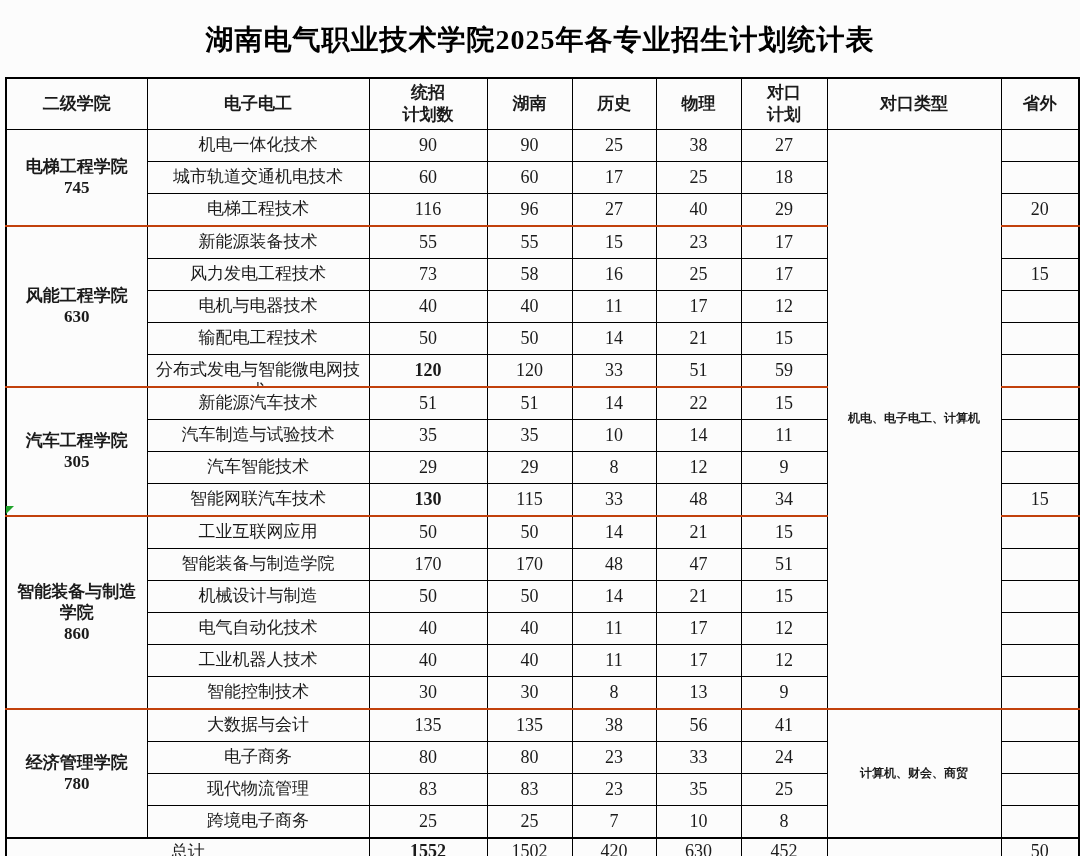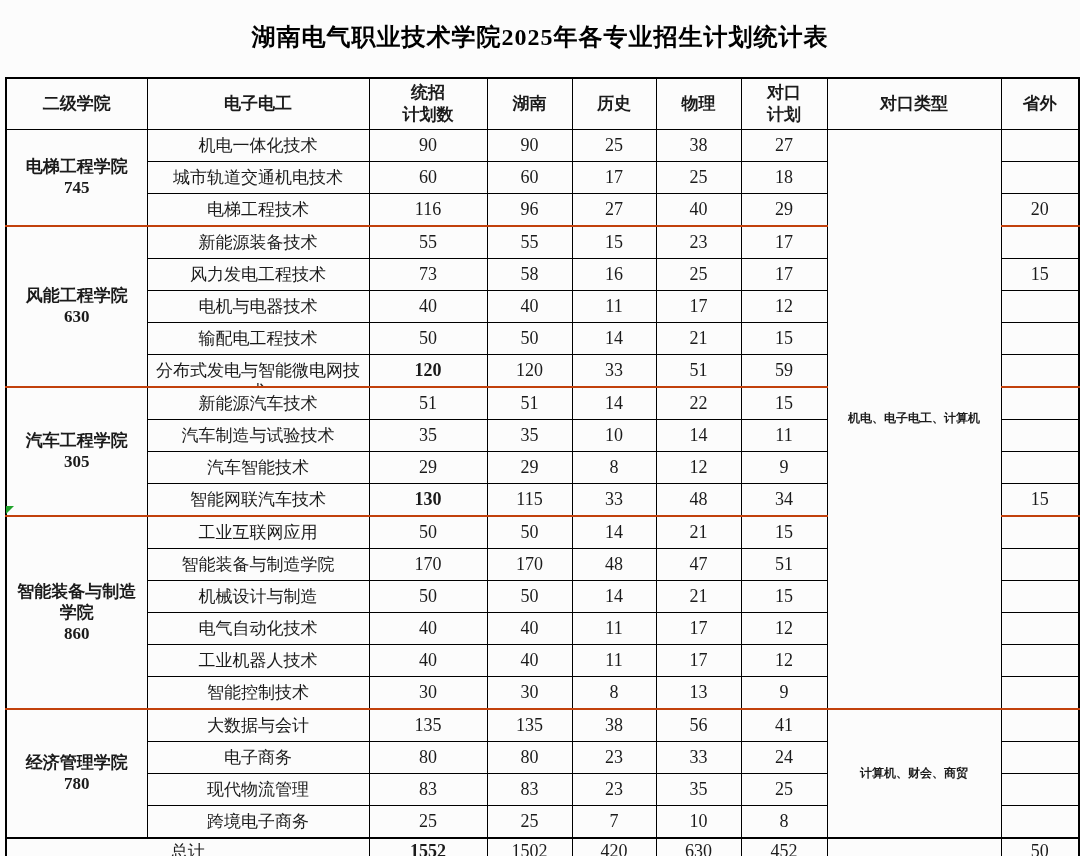--- a/index.html
+++ b/index.html
@@ -4,40 +4,40 @@
 <style>
   *{box-sizing:border-box;}
   html,body{margin:0;padding:0;background:#e9e9e9;}
   .page{
     width:1080px;height:856px;position:relative;overflow:hidden;
     background:#fcfcfc;color:#161616;
     font-family:"Liberation Serif","DejaVu Serif",serif;
   }
   .title{
     position:absolute;top:21px;left:0;width:100%;
-    text-align:center;font-weight:700;font-size:24px;letter-spacing:1px;color:#000;
+    text-align:center;font-weight:700;font-size:28px;letter-spacing:1px;color:#000;
   }
   table{
     position:absolute;top:77px;left:5px;width:1073px;
     border-collapse:collapse;table-layout:fixed;
     border:2px solid #000;
   }
   th,td{
     border:1px solid #000;text-align:center;vertical-align:middle;
     padding:0;font-size:17px;color:#1b1b1b;
   }
   thead tr{height:51px;}
   th{font-weight:700;white-space:pre-line;line-height:22px;}
   tbody tr{height:31.8px;}
   tbody tr.gs > td{border-top:2px solid #c2410c;}
   td.college{font-weight:700;line-height:21px;padding:12px 10px;font-size:17px;}
   .cellbox{
     height:31px;overflow:hidden;display:flex;flex-wrap:wrap;
     align-items:center;justify-content:center;
-    line-height:21px;padding:0 2px;
+    line-height:21px;padding:0 2px;font-family:Liberation Mono, monospace;
   }
   .cellbox.cliptop{align-items:flex-start;padding-top:5px;}
   td.num{font-size:18px;}
   td.bold{font-weight:700;}
   td.ctype{font-size:12px;white-space:nowrap;overflow:visible;font-weight:bold;}
   tfoot tr{height:28px;}
   tfoot td{border-top:2px solid #000;}
   .marker{
     position:absolute;left:6px;top:506px;width:8px;height:8px;
     clip-path:polygon(0 0,100% 0,0 100%);

